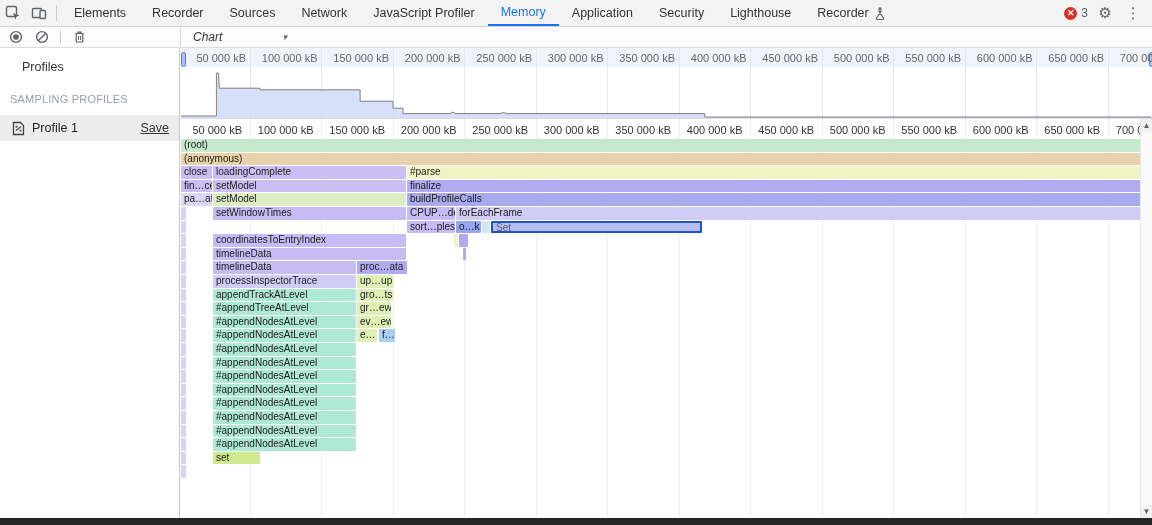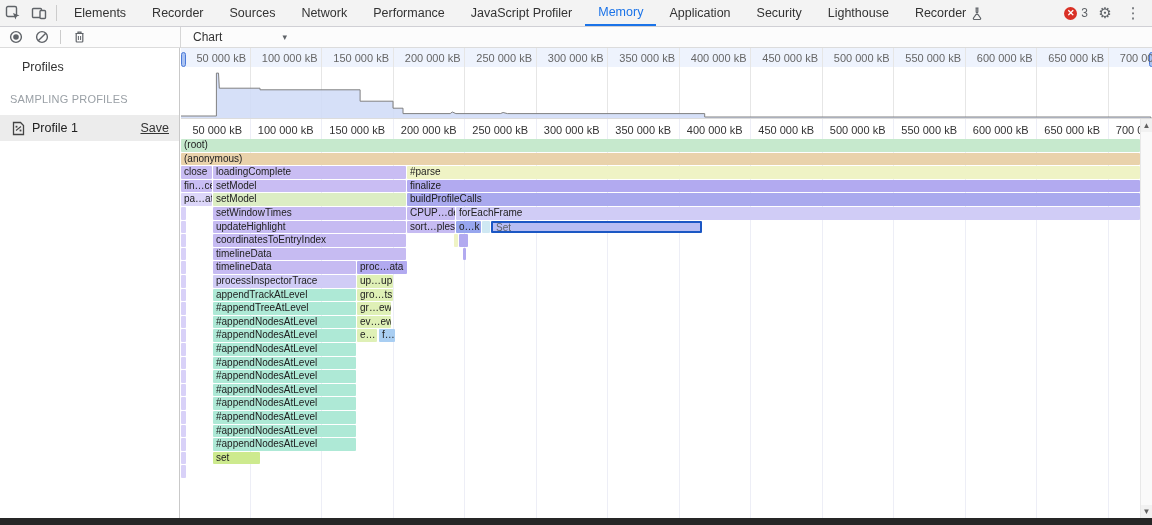--- a/index.html
+++ b/index.html
@@ -18,21 +18,21 @@
   .tab.selected { color:#1a73e8; border-bottom:2px solid #1a73e8; line-height:24px; }
   #tabbar-right { margin-left:auto; display:flex; align-items:center; gap:6px; padding-right:8px; }
   #error-badge { display:flex; align-items:center; gap:4px; cursor:pointer; }
   #error-circle { width:13px; height:13px; border-radius:50%; background:#d93025; color:#fff;
     font-size:9px; line-height:13px; text-align:center; font-weight:bold; }
   #error-count { font-size:12px; color:#5f6368; }
   .gear, .dots { font-size:15px; color:#5f6368; cursor:pointer; width:22px; text-align:center; }
 
   
   #paneltoolbar { position:absolute; top:27px; left:0; right:0; height:21px; background:#fcfcfc;
-    border-bottom:1px solid #dcdcdc; display:flex; align-items:center; }
+    border-bottom:1px solid #dcdcdc; display:flex; align-items:center;font-style:italic; }
   #ptb-left { width:181px; height:21px; display:flex; align-items:center; padding-left:8px;
     border-right:1px solid #d6d6d6; gap:10px; }
   .ptb-icon { width:16px; height:16px; display:flex; align-items:center; justify-content:center;
     color:#5f6368; cursor:pointer; }
   .ptb-sep { width:1px; height:14px; background:#ccc; }
   #chart-select { display:flex; align-items:center; margin-left:8px; width:102px;
     justify-content:space-between; font-size:12px; color:#333; cursor:pointer; padding:0 4px; }
   #chart-caret { font-size:9px; color:#5f6368; }
 
   
@@ -93,21 +93,20 @@
       <svg width="16" height="16" viewBox="0 0 16 16">
           <rect x="1.5" y="3.5" width="9" height="9" rx="1" fill="none" stroke="currentColor" stroke-width="1.4"></rect>
           <rect x="9" y="5.5" width="5.5" height="8" rx="1" fill="#f3f3f3" stroke="currentColor" stroke-width="1.4"></rect>
         </svg>
     </div>
     <div class="tb-sep"></div>
     <div class="tab">Elements</div>
     <div class="tab">Recorder</div>
     <div class="tab">Sources</div>
     <div class="tab">Network</div>
-    <div class="tab">Performance</div>
     <div class="tab">JavaScript Profiler</div>
     <div class="tab selected">Memory</div>
     <div class="tab">Application</div>
     <div class="tab">Security</div>
     <div class="tab">Lighthouse</div>
     <div class="tab">
       <span>Recorder</span>
       <span style="display:flex;color:#5f6368;">
         <svg width="12" height="13" viewBox="0 0 12 13">
             <path d="M4.5 1 h3 M5.2 1 v4 L9.5 11 a1 1 0 0 1 -0.9 1.5 H3.4 a1 1 0 0 1 -0.9 -1.5 L6.8 5 V1" fill="none" stroke="currentColor" stroke-width="1.2"></path>
@@ -245,21 +244,20 @@
         <div class="flame-block" style="left: 32px; top: 60.8px; width: 193px; background: rgb(201, 189, 243);">setModel</div>
         <div class="flame-block" style="left: 226px; top: 60.8px; width: 733px; background: rgb(178, 170, 240);">finalize</div>
         <div class="flame-block" style="left: 0px; top: 74.4px; width: 31px; background: rgb(220, 214, 249);">pa…at</div>
         <div class="flame-block" style="left: 32px; top: 74.4px; width: 193px; background: rgb(220, 237, 196);">setModel</div>
         <div class="flame-block" style="left: 226px; top: 74.4px; width: 733px; background: rgb(169, 169, 238);">buildProfileCalls</div>
         <div class="flame-block" style="left: 0px; top: 88px; width: 5px; background: rgb(216, 209, 248);"></div>
         <div class="flame-block" style="left: 32px; top: 88px; width: 193px; background: rgb(198, 187, 242);">setWindowTimes</div>
         <div class="flame-block" style="left: 226px; top: 88px; width: 48px; background: rgb(198, 187, 242);">CPUP…del</div>
         <div class="flame-block" style="left: 275px; top: 88px; width: 684px; background: rgb(208, 204, 246);">forEachFrame</div>
         <div class="flame-block" style="left: 0px; top: 101.6px; width: 5px; background: rgb(216, 209, 248);"></div>
-        <div class="flame-block" style="left: 32px; top: 101.6px; width: 193px; background: rgb(198, 187, 242);">updateHighlight</div>
         <div class="flame-block" style="left: 226px; top: 101.6px; width: 48px; background: rgb(198, 187, 242);">sort…ples</div>
         <div class="flame-block" style="left: 275px; top: 101.6px; width: 25px; background: rgb(151, 166, 238);">o…k</div>
         <div class="flame-block" style="left: 301px; top: 101.6px; width: 8px; background: rgb(207, 232, 243);"></div>
         <div class="flame-block selected" style="left: 310px; top: 101.6px; width: 211px; background: rgb(183, 189, 243);">Set</div>
         <div class="flame-block" style="left: 0px; top: 115.2px; width: 5px; background: rgb(216, 209, 248);"></div>
         <div class="flame-block" style="left: 32px; top: 115.2px; width: 193px; background: rgb(198, 187, 242);">coordinatesToEntryIndex</div>
         <div class="flame-block" style="left: 273px; top: 115.2px; width: 4px; background: rgb(239, 243, 197);"></div>
         <div class="flame-block" style="left: 278px; top: 115.2px; width: 9px; background: rgb(178, 170, 240);"></div>
         <div class="flame-block" style="left: 0px; top: 128.8px; width: 5px; background: rgb(216, 209, 248);"></div>
         <div class="flame-block" style="left: 32px; top: 128.8px; width: 193px; background: rgb(198, 187, 242);">timelineData</div>

